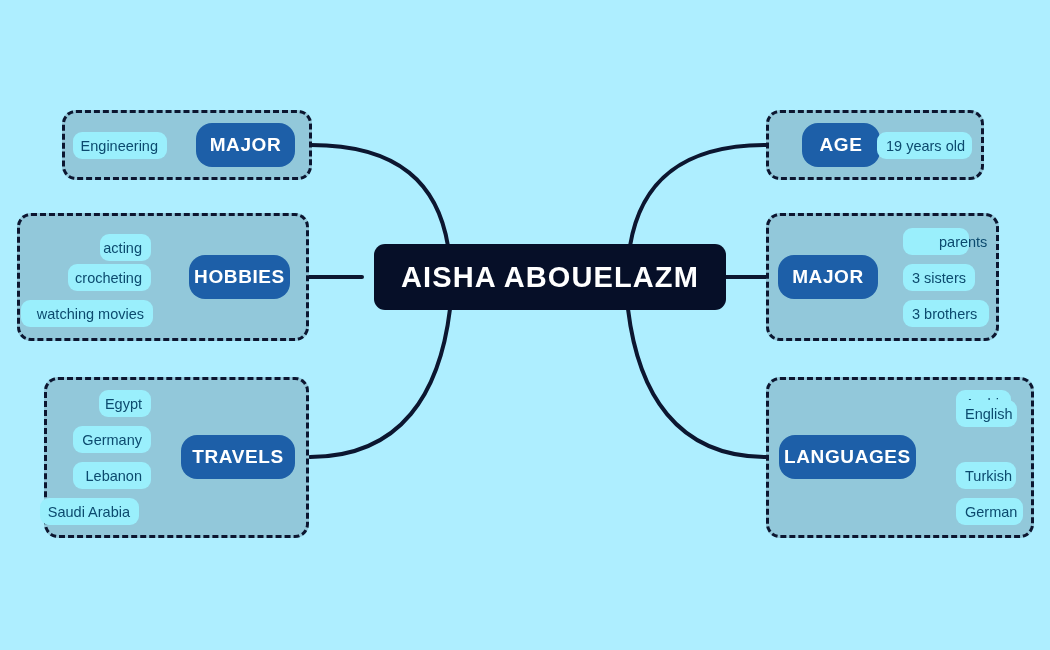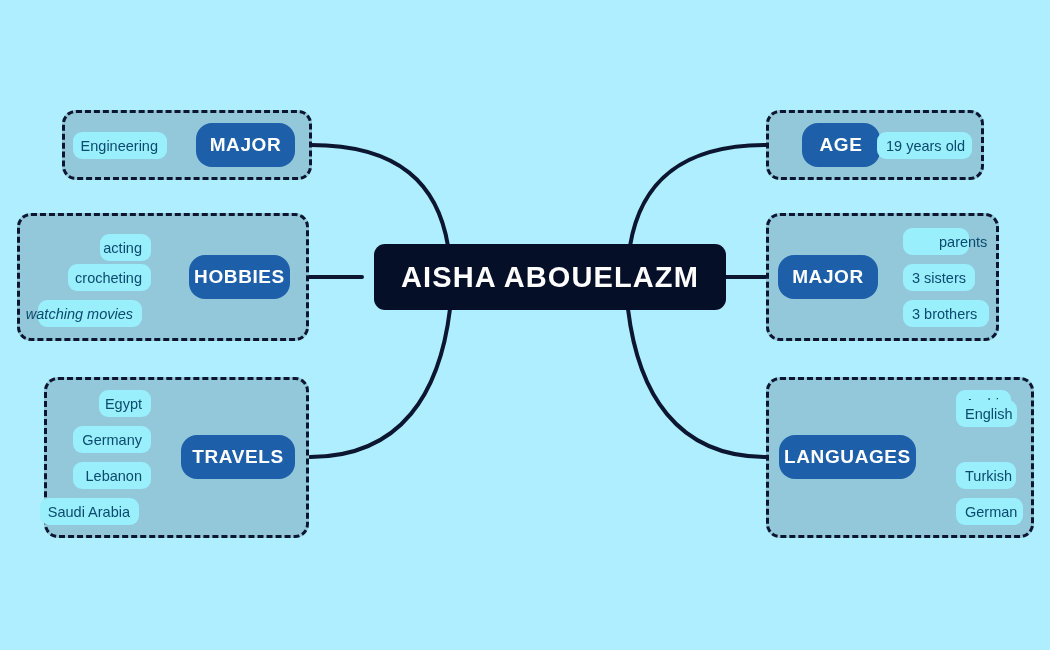--- a/index.html
+++ b/index.html
@@ -113,21 +113,21 @@
   </svg>
 
   <div class="branch" style="left:62px;top:110px;width:250px;height:70px;"></div>
   <div class="node" style="left:196px;top:123px;width:99px;height:44px;">MAJOR</div>
   <div class="leaf r-align" style="left:73px;top:132px;width:94px;">Engineering</div>
 
   <div class="branch" style="left:17px;top:213px;width:292px;height:128px;"></div>
   <div class="node" style="left:189px;top:255px;width:101px;height:44px;">HOBBIES</div>
   <div class="leaf r-align" style="left:100px;top:228px;width:51px;margin-top:6px;">acting</div>
   <div class="leaf r-align" style="left:68px;top:264px;width:83px;">crocheting</div>
-  <div class="leaf r-align" style="left:38px;top:300px;width:104px;font-style:italic;">watching movies</div>
+  <div class="leaf r-align" style="left:21px;top:300px;width:132px;">watching movies</div>
 
   <div class="branch" style="left:44px;top:377px;width:265px;height:161px;"></div>
   <div class="node" style="left:181px;top:435px;width:114px;height:44px;">TRAVELS</div>
   <div class="leaf r-align" style="left:99px;top:390px;width:52px;">Egypt</div>
   <div class="leaf r-align" style="left:73px;top:426px;width:78px;">Germany</div>
   <div class="leaf r-align" style="left:73px;top:462px;width:78px;">Lebanon</div>
   <div class="leaf r-align" style="left:40px;top:498px;width:99px;">Saudi Arabia</div>
 
   <div class="branch" style="left:766px;top:110px;width:218px;height:70px;"></div>
   <div class="node" style="left:777px;top:123px;width:78px;height:44px;margin-left:25px;">AGE</div>

